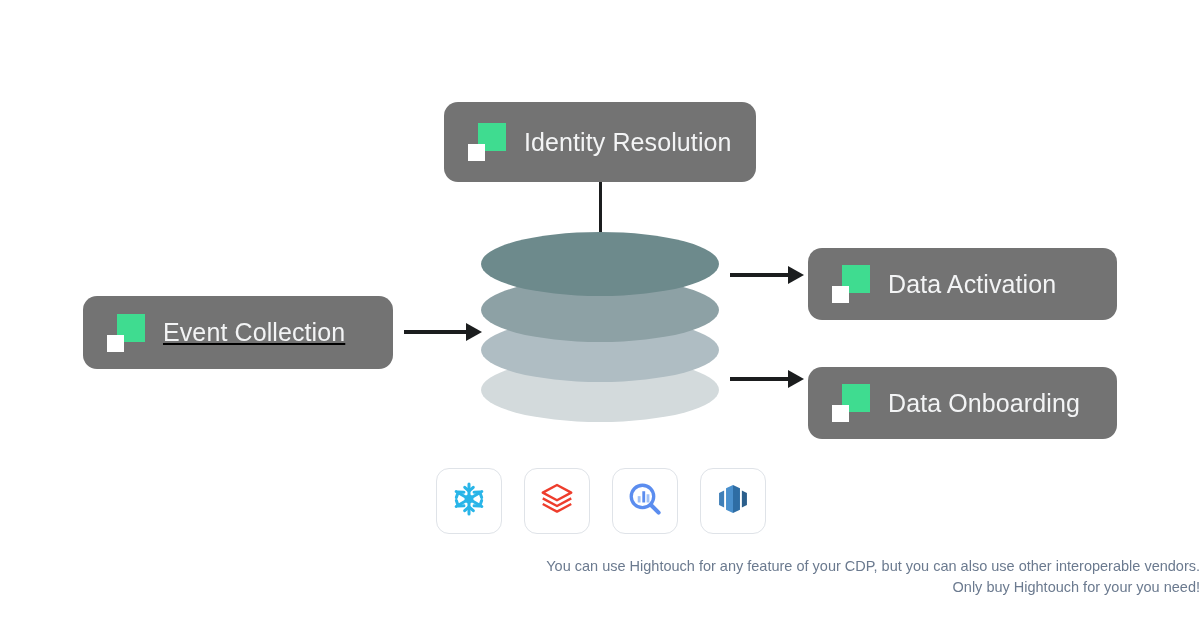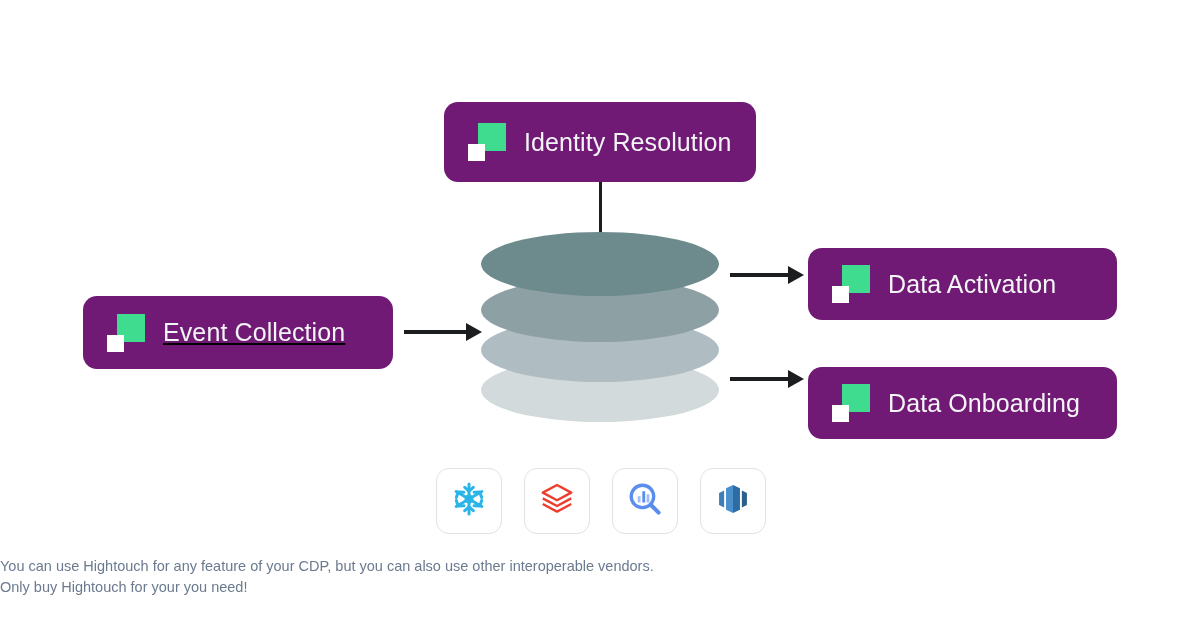--- a/index.html
+++ b/index.html
@@ -15,21 +15,21 @@
   }
   #canvas {
     position: relative;
     width: 1200px;
     height: 628px;
   }
 
   
   .node {
     position: absolute;
-    background: #701a75;
+    background: #737373;
     border-radius: 14px;
     display: flex;
     align-items: center;
     box-sizing: border-box;
     padding-left: 24px;
   }
   .node-label {
     color: #f3f4f5;
     font-size: 25px;
     font-weight: 500;
@@ -140,21 +140,21 @@
     justify-content: center;
     box-sizing: border-box;
   }
 
   
   #caption {
     position: absolute;
     left: 0;
     top: 556px;
     width: 1200px;
-    text-align: left;
+    text-align: right;
     color: #6b7a8f;
     font-size: 14.5px;
     line-height: 21px;
   }
   #caption div { white-space: nowrap; }
 </style>
 </head>
 <body>
 
 <div id="canvas">

